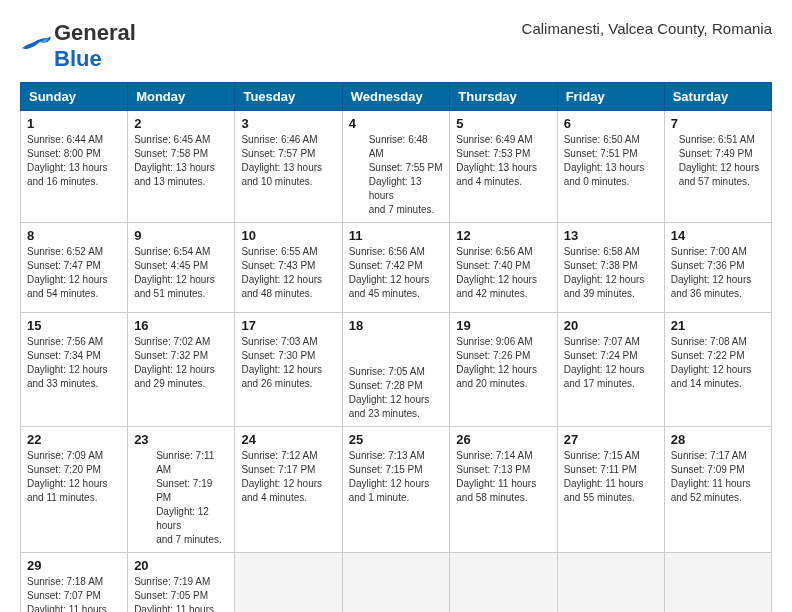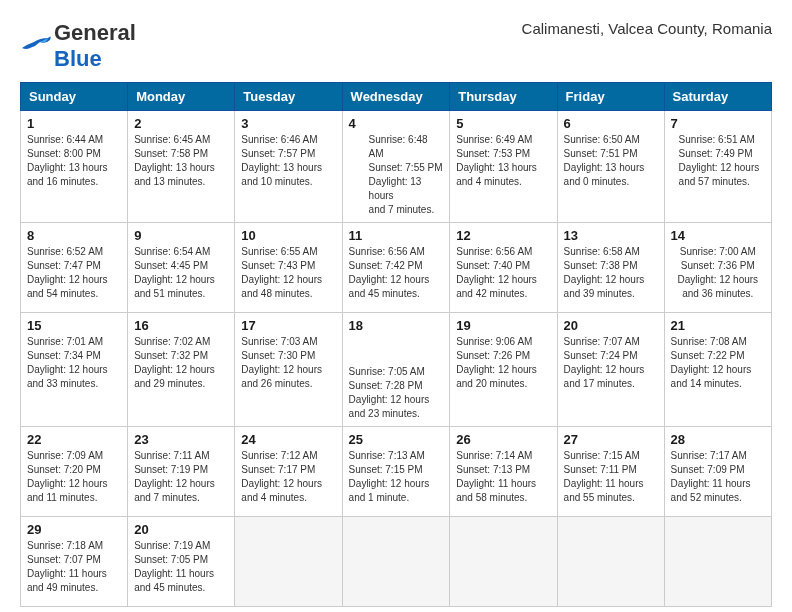--- a/index.html
+++ b/index.html
@@ -202,30 +202,30 @@
         </td>
         <td>
           <span class="day-num">13</span>
           <div class="day-info" style="white-space: pre-line;">Sunrise: 6:58 AM
 Sunset: 7:38 PM
 Daylight: 12 hours
 and 39 minutes.</div>
         </td>
         <td>
           <span class="day-num">14</span>
-          <div class="day-info" style="white-space: pre-line; text-align: center;">Sunrise: 7:00 AM
+          <div class="day-info" style="white-space: pre-line;">Sunrise: 7:00 AM
 Sunset: 7:36 PM
 Daylight: 12 hours
 and 36 minutes.</div>
         </td>
       </tr>
       <tr class="week-row">
         <td>
           <span class="day-num">15</span>
-          <div class="day-info" style="white-space: pre-line;">Sunrise: 7:01 AM
+          <div class="day-info" style="white-space: pre-line;">Sunrise: 7:56 AM
 Sunset: 7:34 PM
 Daylight: 12 hours
 and 33 minutes.</div>
         </td>
         <td>
           <span class="day-num">16</span>
           <div class="day-info" style="white-space: pre-line;">Sunrise: 7:02 AM
 Sunset: 7:32 PM
 Daylight: 12 hours
 and 29 minutes.</div>
@@ -269,21 +269,21 @@
       <tr class="week-row">
         <td>
           <span class="day-num">22</span>
           <div class="day-info" style="white-space: pre-line;">Sunrise: 7:09 AM
 Sunset: 7:20 PM
 Daylight: 12 hours
 and 11 minutes.</div>
         </td>
         <td>
           <span class="day-num">23</span>
-          <div class="day-info" style="white-space: pre-line;">Sunrise: 7:11 AM
+          <div class="day-info" style="white-space: pre-line; margin-left: 22px;">Sunrise: 7:11 AM
 Sunset: 7:19 PM
 Daylight: 12 hours
 and 7 minutes.</div>
         </td>
         <td>
           <span class="day-num">24</span>
           <div class="day-info" style="white-space: pre-line;">Sunrise: 7:12 AM
 Sunset: 7:17 PM
 Daylight: 12 hours
 and 4 minutes.</div>

